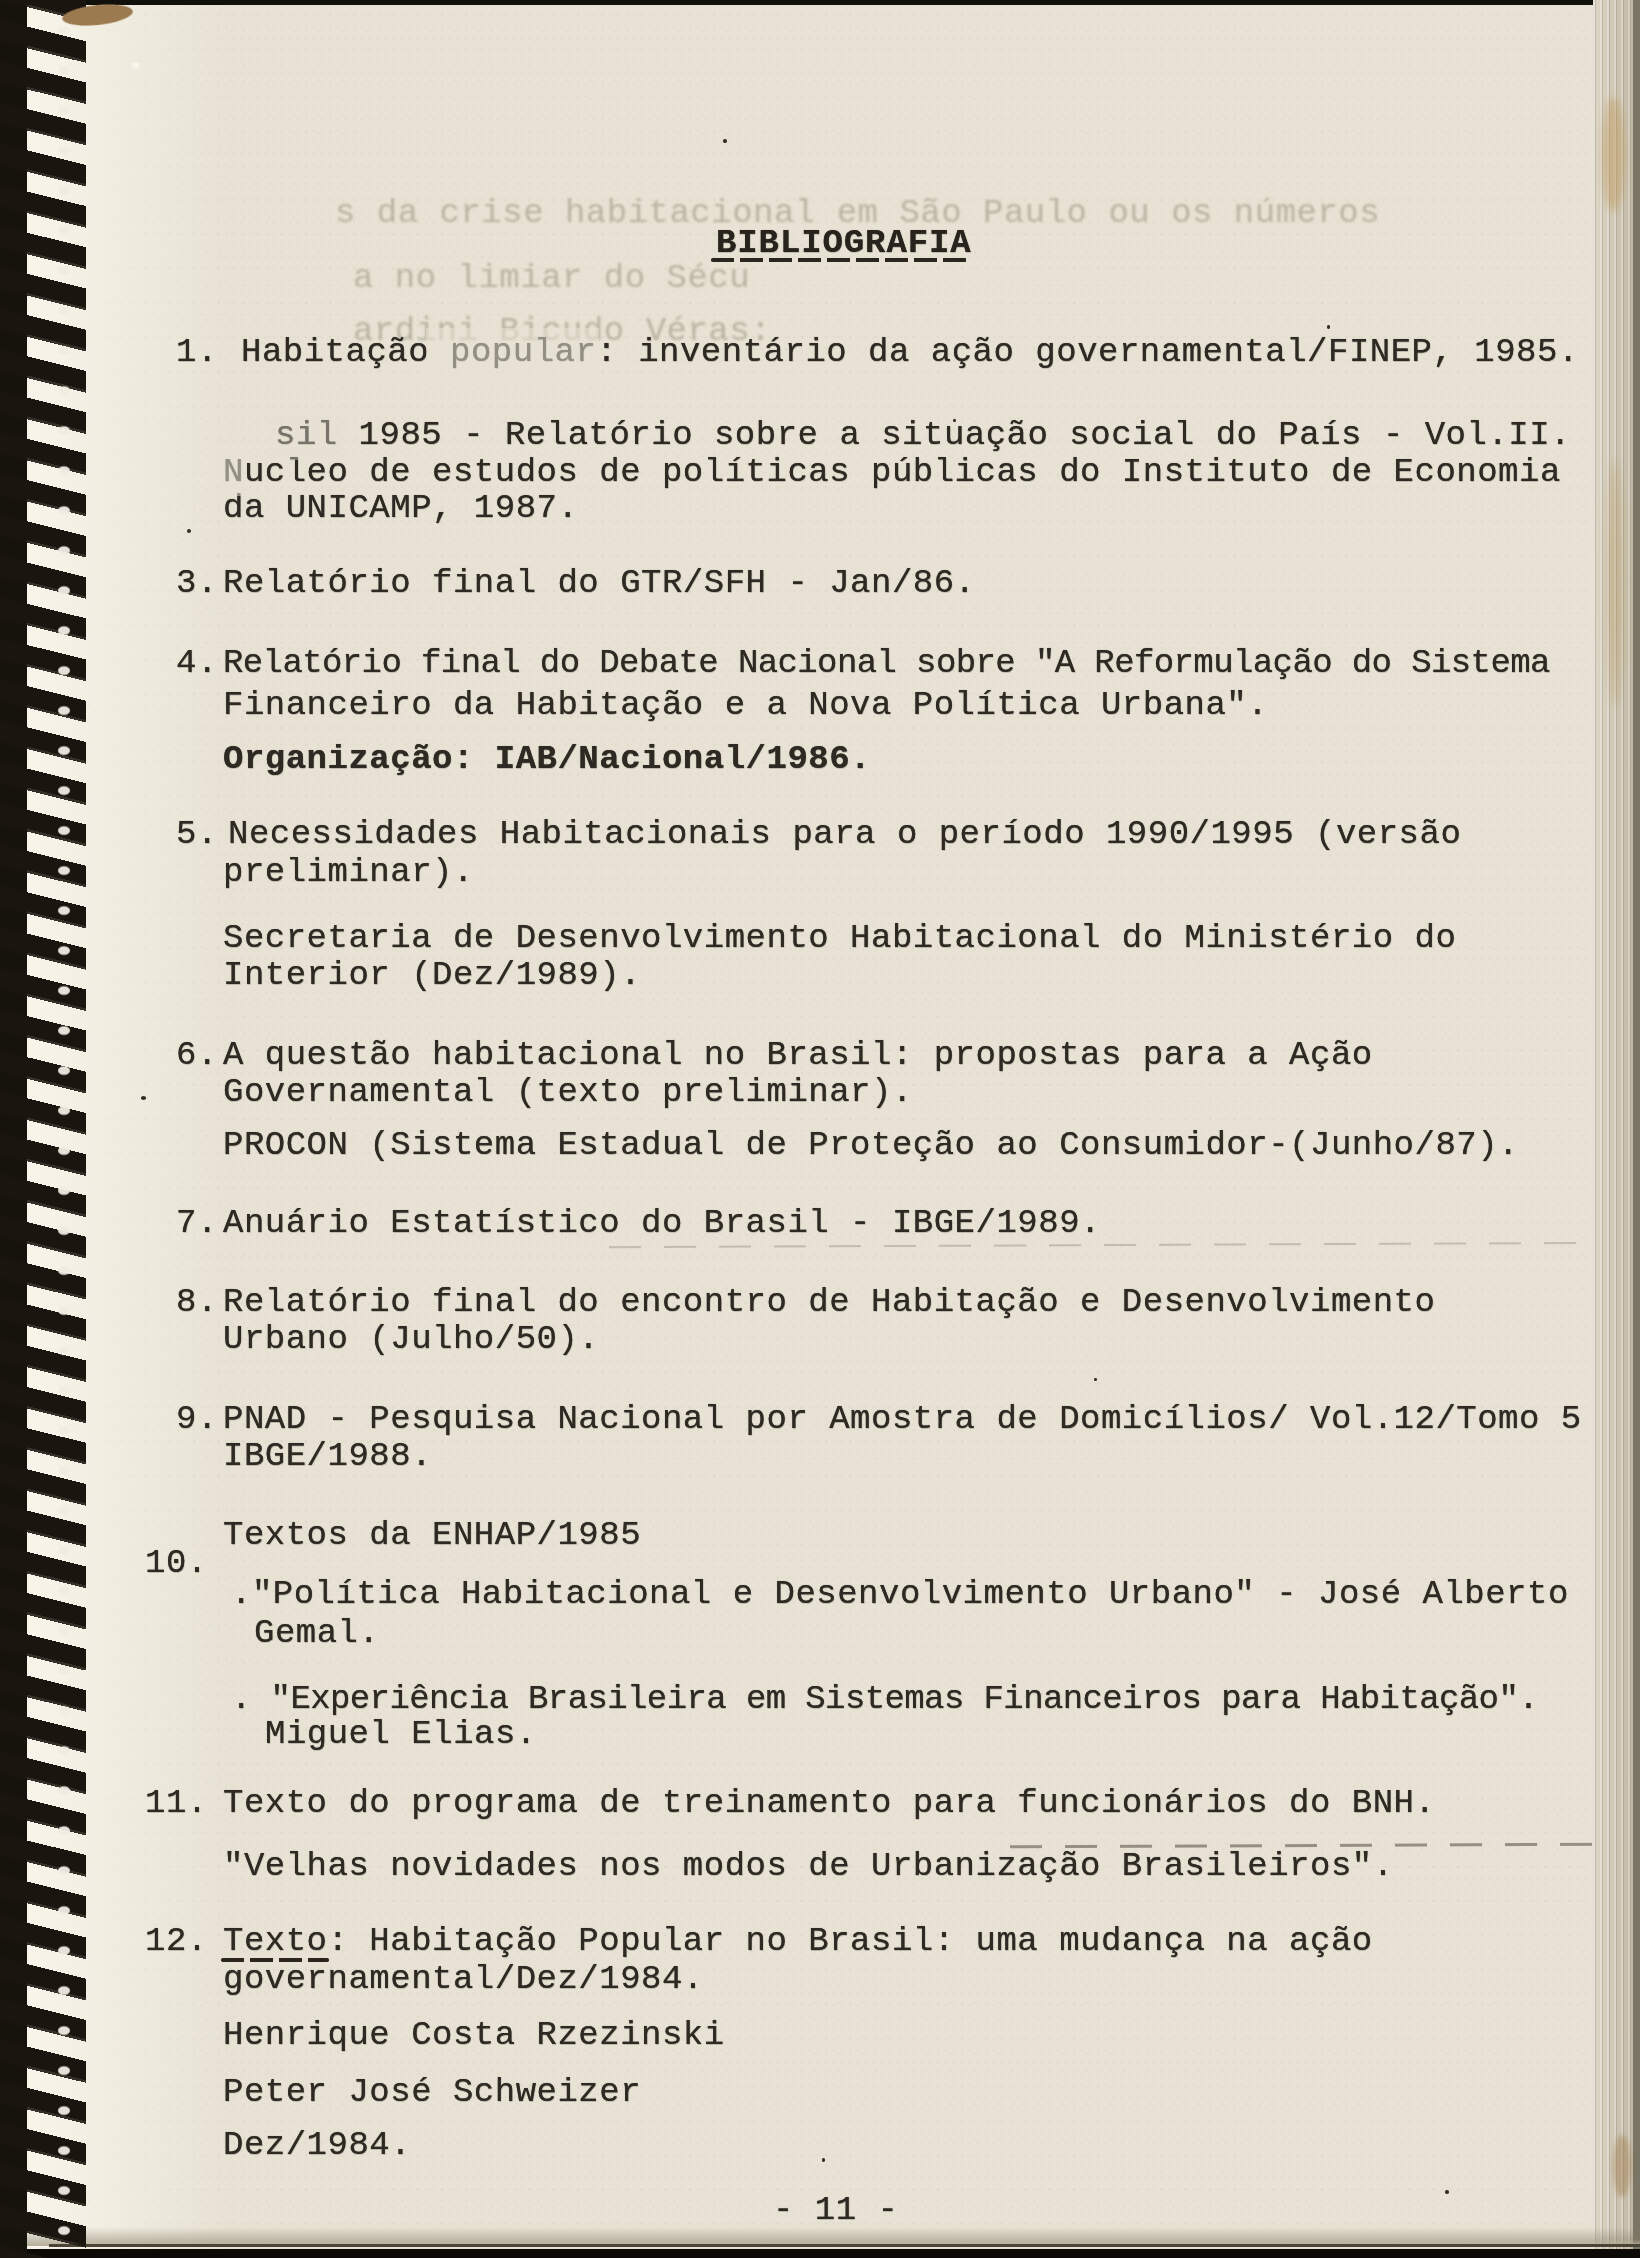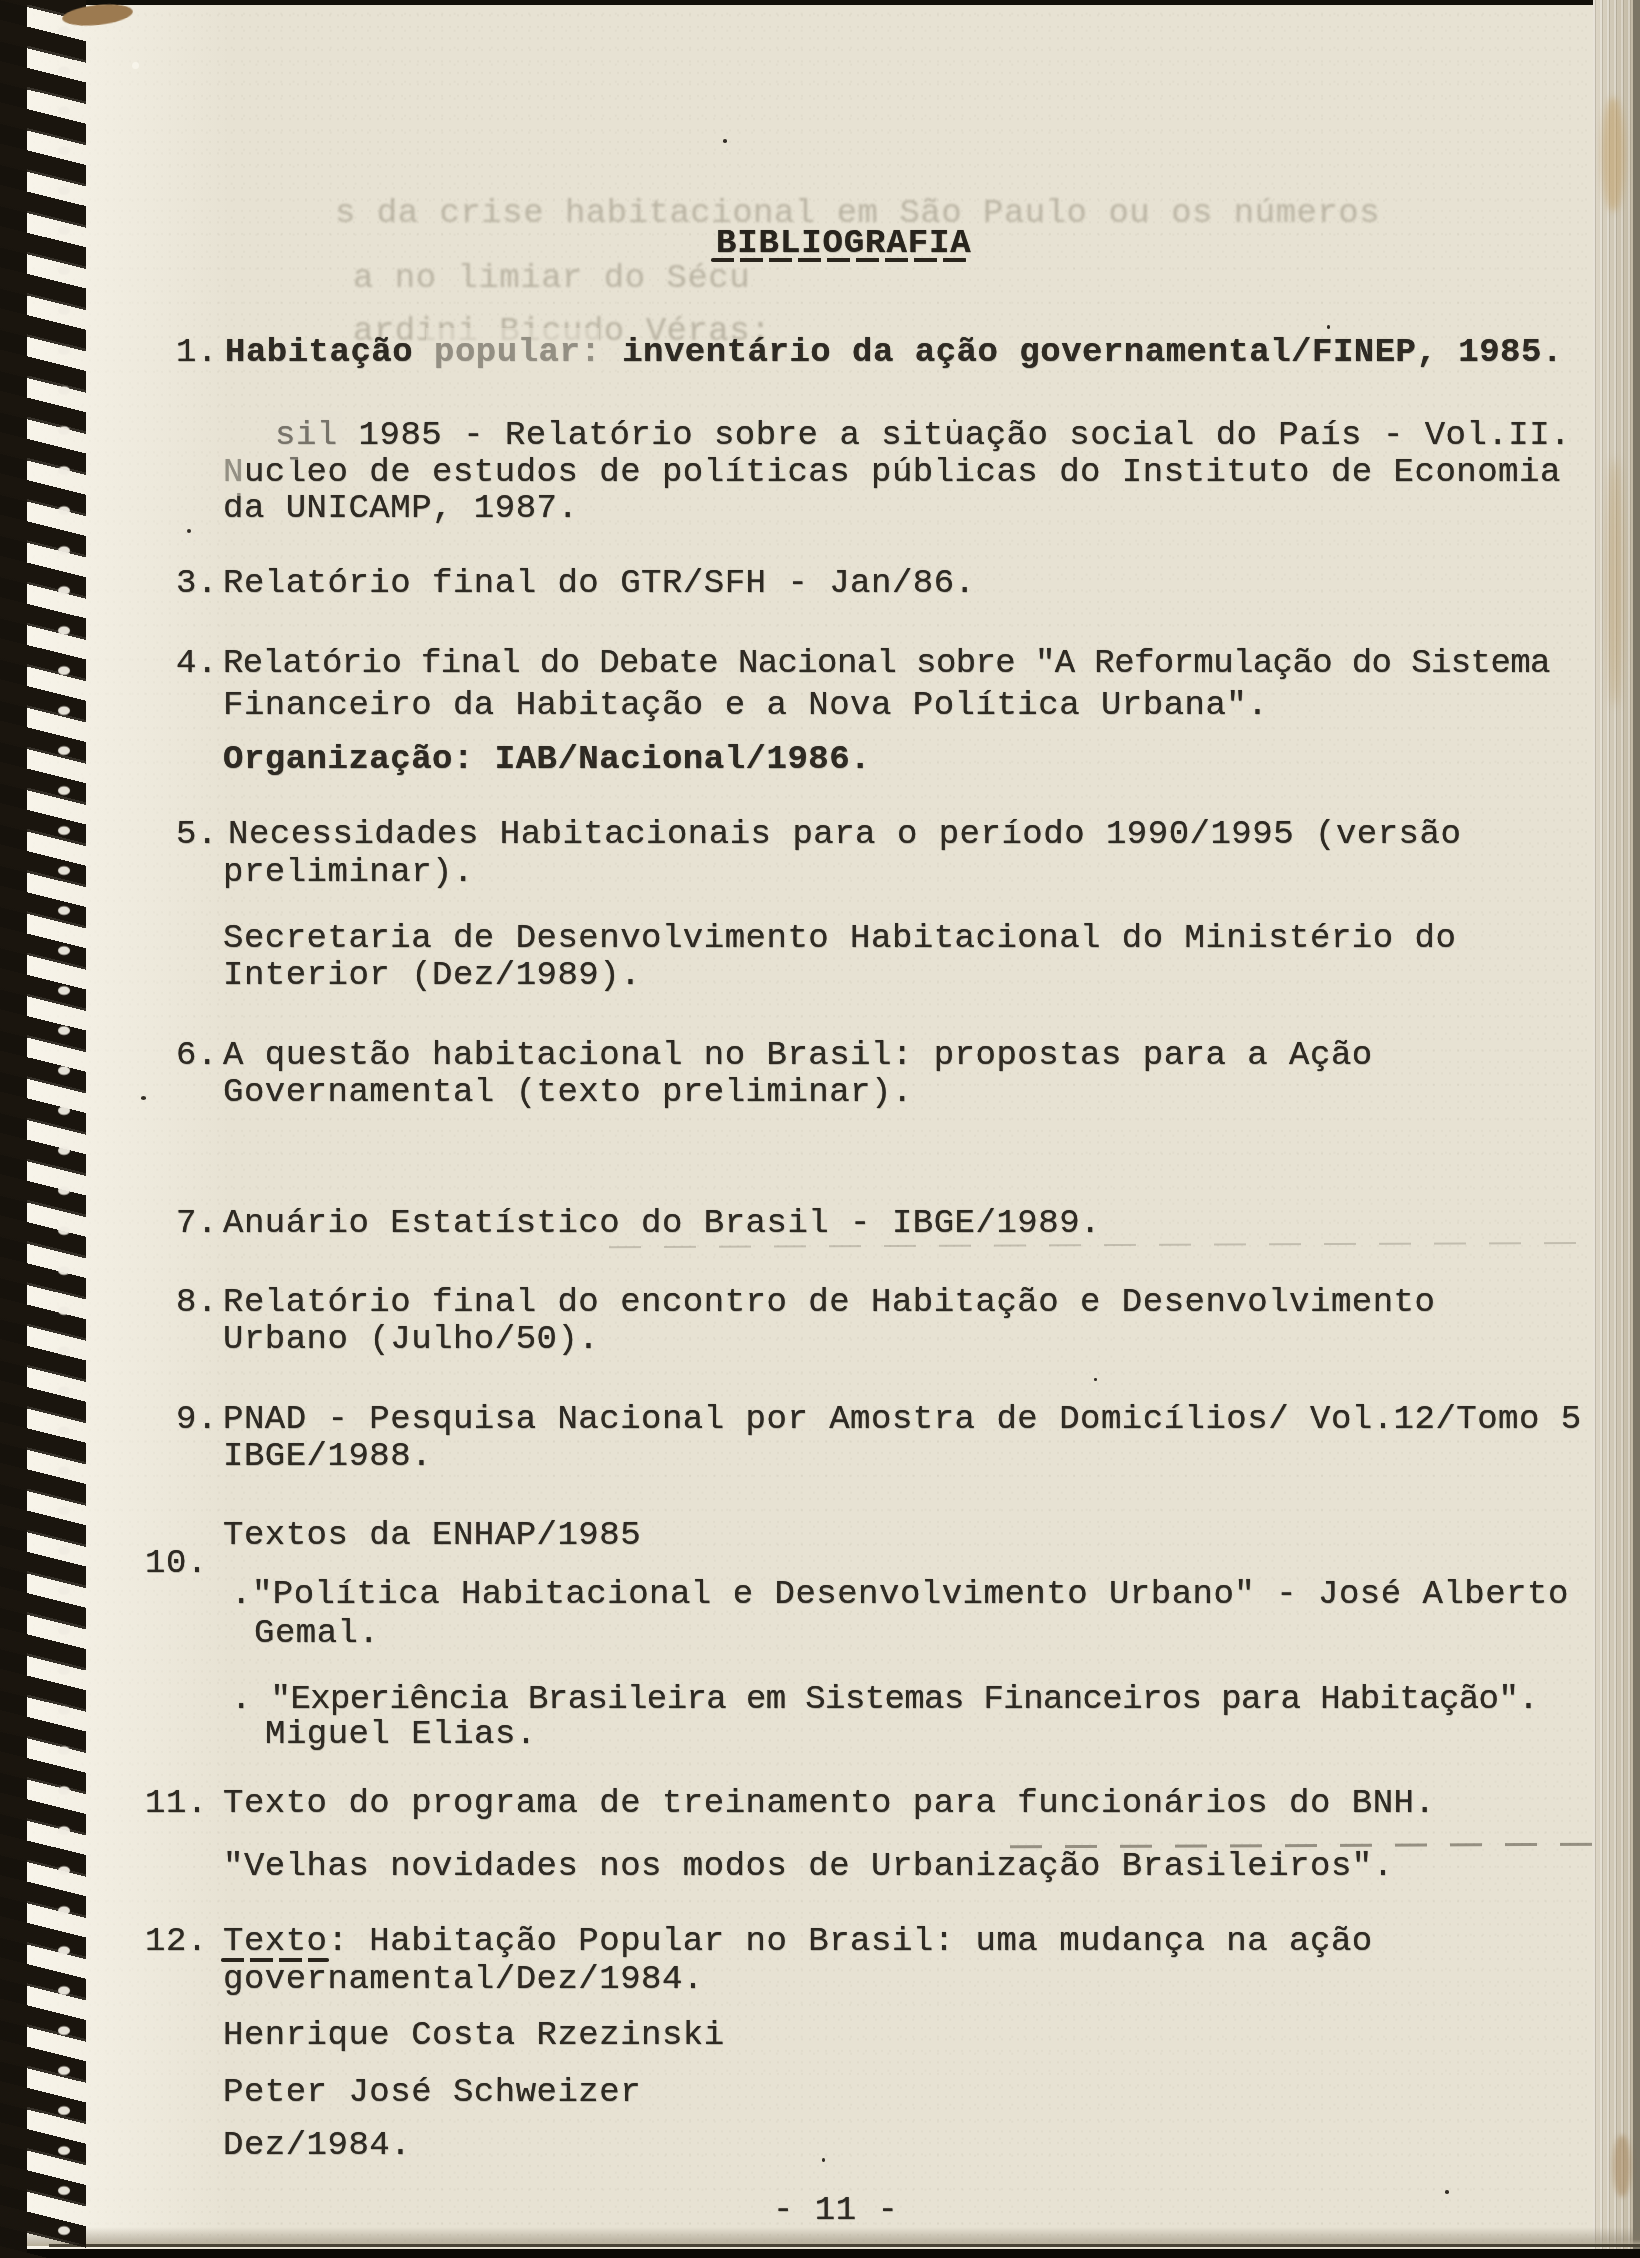--- a/index.html
+++ b/index.html
@@ -59,21 +59,21 @@
   <div class="paper-highlight"></div>
 
   <div class="ghost" style="left:335px;top:196px;">s da crise habitacional em São Paulo ou os números</div>
   <div class="ghost" style="left:353px;top:261px;">a no limiar do Sécu</div>
   <div class="ghost" style="left:353px;top:314px;">ardini Bicudo Véras:</div>
 
   <div class="ln title" style="left:716px;top:226px;">BIBLIOGRAFIA</div>
   <div class="dash-underline" style="left:711px;top:258px;width:256px;"></div>
 
   <div class="ln" style="left:176px;top:335px;">1.</div>
-  <div class="ln" style="left:225px;top:335px;font-weight:bold;">Habitação popular: inventário da ação governamental/FINEP, 1985.</div>
+  <div class="ln" style="left:241px;top:335px;">Habitação popular: inventário da ação governamental/FINEP, 1985.</div>
 
   <div class="ln" style="left:275px;top:418px;">sil 1985 - Relatório sobre a situação social do País - Vol.II.</div>
   <div class="ln" style="left:223px;top:455px;">Nucleo de estudos de políticas públicas do Instituto de Economia</div>
   <div class="ln" style="left:223px;top:491px;">da UNICAMP, 1987.</div>
 
   <div class="ln" style="left:176px;top:566px;">3.</div>
   <div class="ln" style="left:223px;top:566px;">Relatório final do GTR/SFH - Jan/86.</div>
 
   <div class="ln" style="left:176px;top:646px;">4.</div>
   <div class="ln tight" style="left:223px;top:646px;">Relatório final do Debate Nacional sobre "A Reformulação do Sistema</div>
@@ -82,20 +82,21 @@
 
   <div class="ln" style="left:176px;top:817px;">5.</div>
   <div class="ln" style="left:228px;top:817px;text-align:center;">Necessidades Habitacionais para o período 1990/1995 (versão</div>
   <div class="ln" style="left:223px;top:855px;">preliminar).</div>
   <div class="ln" style="left:223px;top:921px;">Secretaria de Desenvolvimento Habitacional do Ministério do</div>
   <div class="ln" style="left:223px;top:958px;">Interior (Dez/1989).</div>
 
   <div class="ln" style="left:176px;top:1038px;">6.</div>
   <div class="ln" style="left:223px;top:1038px;">A questão habitacional no Brasil: propostas para a Ação</div>
   <div class="ln" style="left:223px;top:1075px;">Governamental (texto preliminar).</div>
+  <div class="ln" style="left:223px;top:1128px;">PROCON (Sistema Estadual de Proteção ao Consumidor-(Junho/87).</div>
 
   <div class="ln" style="left:176px;top:1206px;">7.</div>
   <div class="ln" style="left:223px;top:1206px;">Anuário Estatístico do Brasil - IBGE/1989.</div>
 
   <div class="ln" style="left:176px;top:1285px;">8.</div>
   <div class="ln" style="left:223px;top:1285px;">Relatório final do encontro de Habitação e Desenvolvimento</div>
   <div class="ln" style="left:223px;top:1322px;">Urbano (Julho/50).</div>
 
   <div class="ln" style="left:176px;top:1402px;">9.</div>
   <div class="ln" style="left:223px;top:1402px;">PNAD - Pesquisa Nacional por Amostra de Domicílios/ Vol.12/Tomo 5</div>

